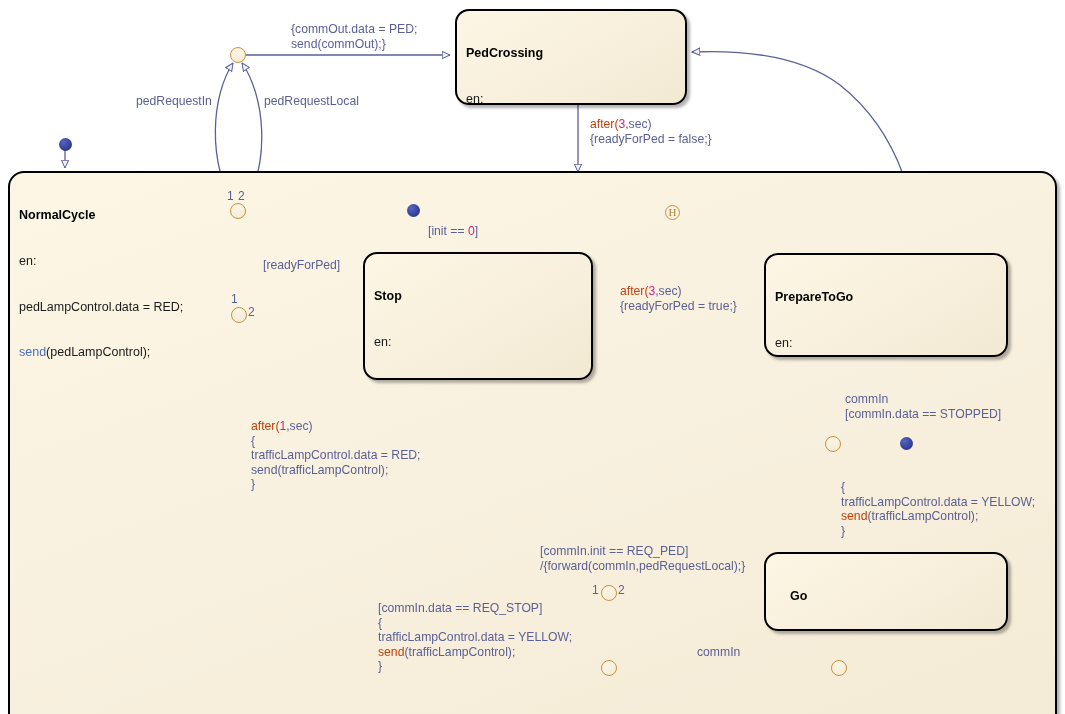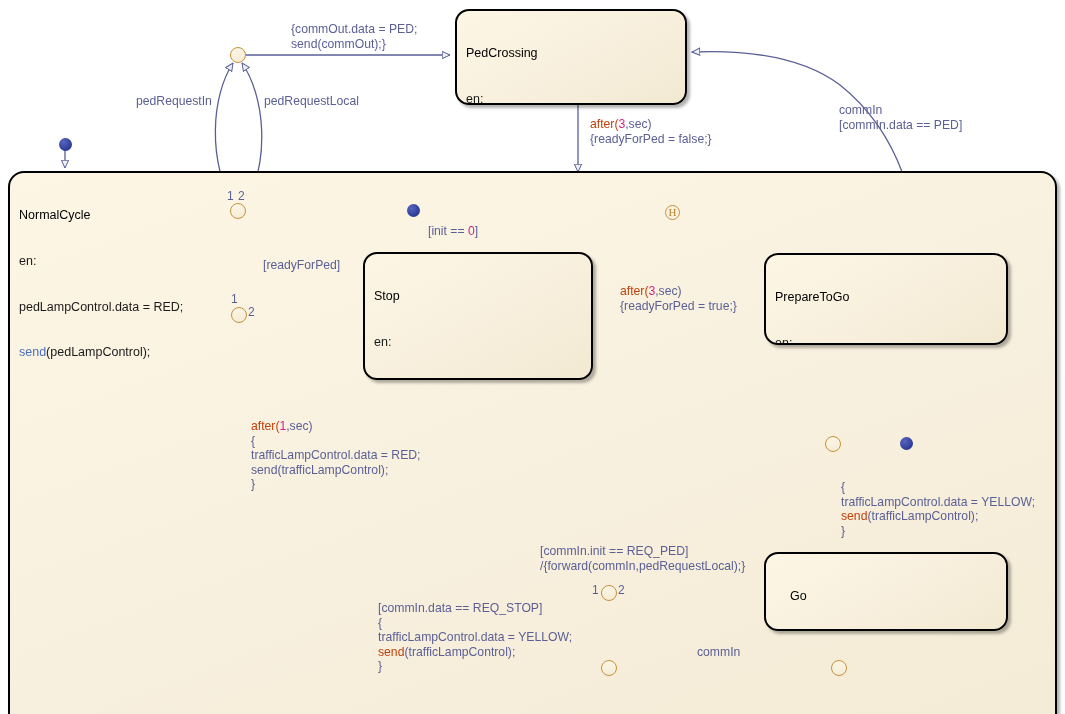--- a/index.html
+++ b/index.html
@@ -35,21 +35,21 @@
     line-height: 15.2px;
     color: #1a1a1a;
     white-space: pre;
     overflow: hidden;
   }
   .superstate {
     border-width: 2px;
     border-radius: 16px;
     background: linear-gradient(160deg, #fdf6e4 0%, #f8f0de 50%, #f3ead3 100%);
   }
-  .state .sname { color: #000; }
+  .state .sname { color: #000; font-weight: bold; }
   .kw { color: #4a6fbf; }
   .lbl {
     position: absolute;
     font-size: 12.2px;
     line-height: 14.6px;
     color: #5a5f96;
     white-space: pre;
   }
   .lbl .num { color: #d21f8a; }
   .lbl .kw2 { color: #c2410c; }
@@ -159,21 +159,21 @@
     <div class="sname">Stop</div>
     <div>en:</div>
     
     
     
     
     
     
   </div>
 
-  <div class="state" style="left:764px; top:253px; width:244px; height:92px;">
+  <div class="state" style="left:764px; top:253px; width:244px; height:104px;">
     <div class="sname">PrepareToGo</div>
     <div>en:</div>
     
     
   </div>
 
 
   <div class="state" style="left:764px; top:552px; width:244px; height:79px;padding-left:24px;">
     <div class="sname">Go</div>
   </div>
@@ -195,30 +195,30 @@
   <div class="lbl" style="left:291px; top:22px;"><span>{commOut.data = PED;</span>
 <span>send(commOut);}</span></div>
 
   <div class="lbl" style="left:136px; top:94px;">pedRequestIn</div>
 
   <div class="lbl" style="left:264px; top:94px;">pedRequestLocal</div>
 
   <div class="lbl" style="left:590px; top:117px;"><span class="kw2">after(</span><span class="num">3</span><span>,sec)</span>
 <span>{readyForPed = false;}</span></div>
 
-  <div class="lbl" style="left:839px; top:103px;"><span>commIn</span>
-<span>[commIn.data == PED]</span></div>
 
   <div class="lbl" style="left:249px; top:258px;margin-left:14px;">[readyForPed]</div>
 
   <div class="lbl" style="left:428px; top:224px;"><span>[init == </span><span class="num">0</span><span>]</span></div>
 
   <div class="lbl" style="left:620px; top:284px;"><span class="kw2">after(</span><span class="num">3</span><span>,sec)</span>
 <span>{readyForPed = true;}</span></div>
 
+  <div class="lbl" style="left:845px; top:392px;"><span>commIn</span>
+<span>[commIn.data == STOPPED]</span></div>
 
   <div class="lbl" style="left:841px; top:480px;"><span>{</span>
 <span>trafficLampControl.data = YELLOW;</span>
 <span class="kw2">send</span>(trafficLampControl);
 <span>}</span></div>
 
   <div class="lbl" style="left:251px; top:419px;"><span class="kw2">after(</span><span class="num">1</span><span>,sec)</span>
 <span>{</span>
 <span>trafficLampControl.data = RED;</span>
 <span>send(trafficLampControl);</span>

